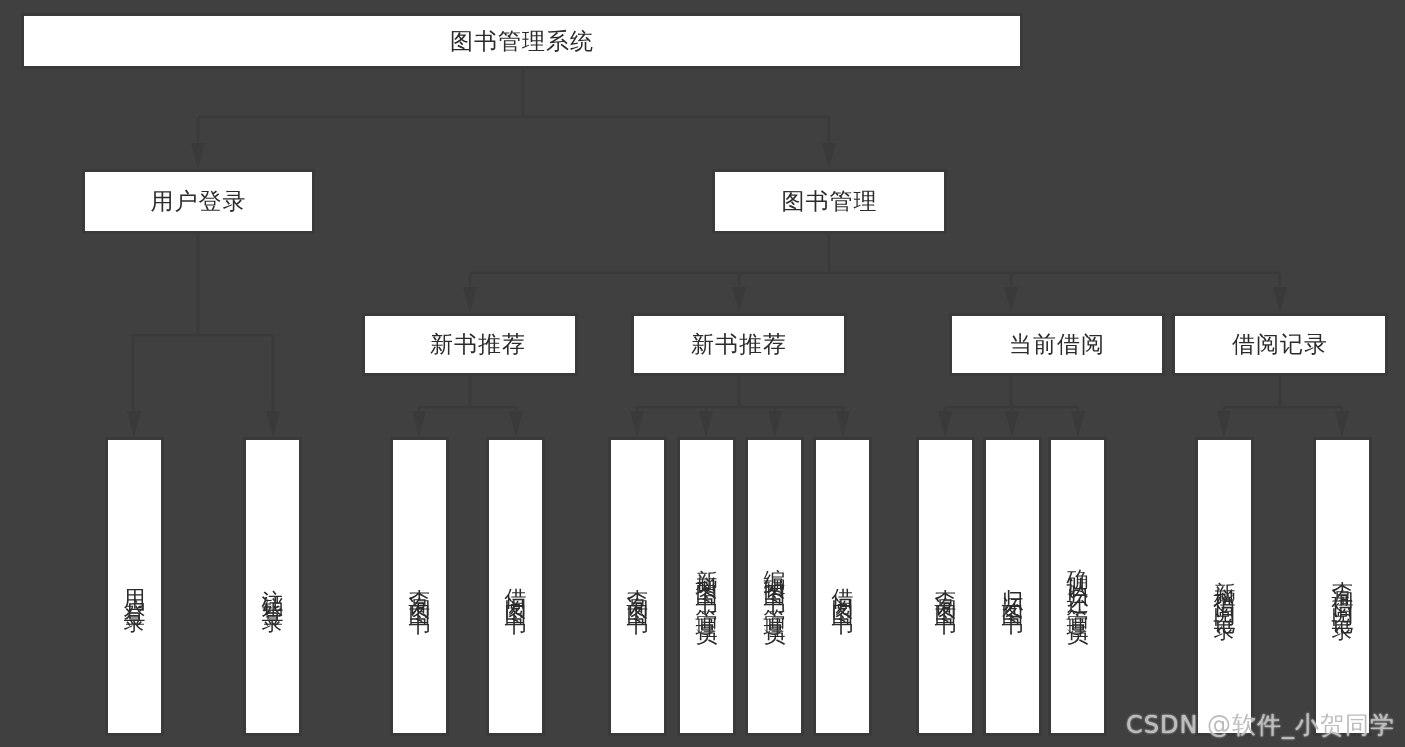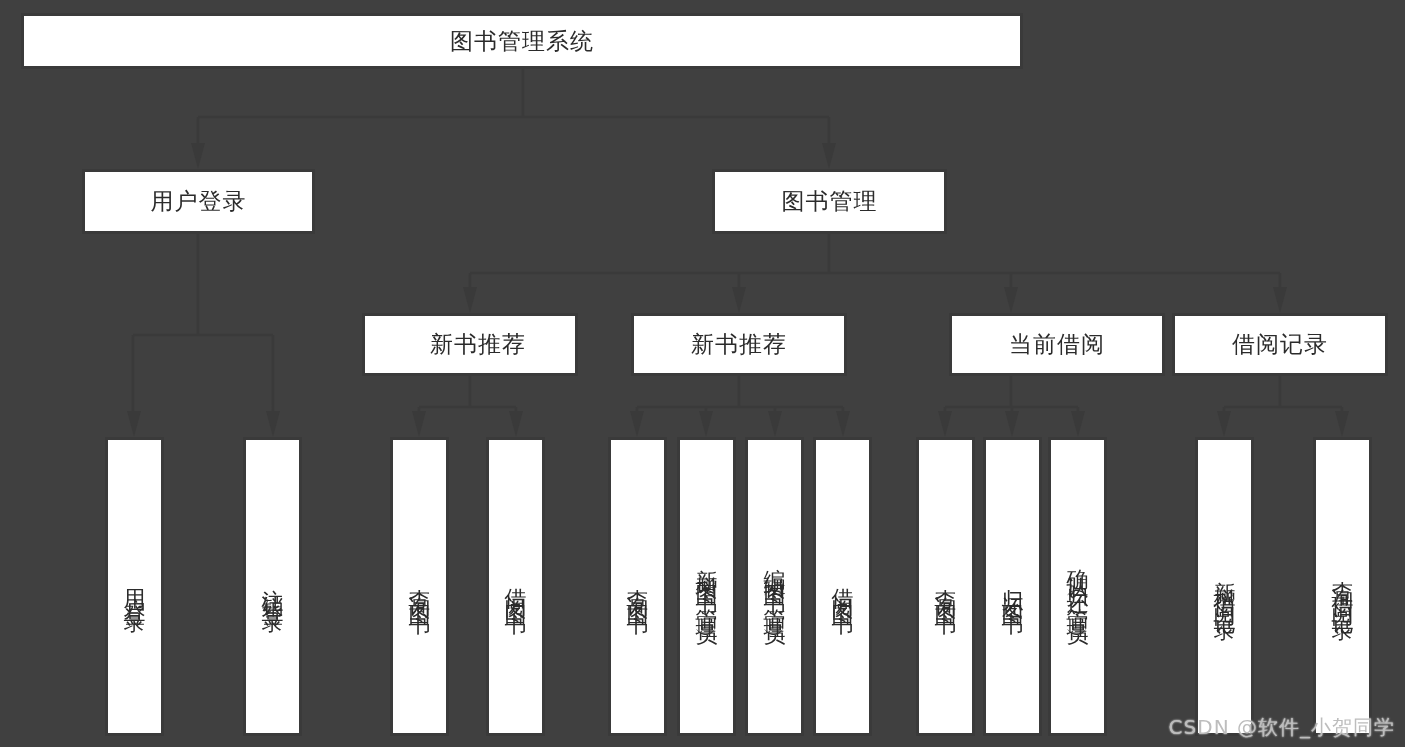--- a/index.html
+++ b/index.html
@@ -58,21 +58,21 @@
   #l-cb-query      { left: 916px;  }
   #l-cb-return     { left: 983px;  }
   #l-cb-confirm    { left: 1048px; }
   #l-br-add        { left: 1195px; }
   #l-br-query      { left: 1313px; }
   #watermark {
     position: absolute;
     right: 10px;
     bottom: 6px;
     color: #bdbdbd;
-    font-size: 20px;
+    font-size: 24px;
     letter-spacing: 1px;
     z-index: 5;
     text-shadow: 0 0 2px #ffffff;
   }
 </style>
 </head>
 <body>
 
 <div id="stage">
 

